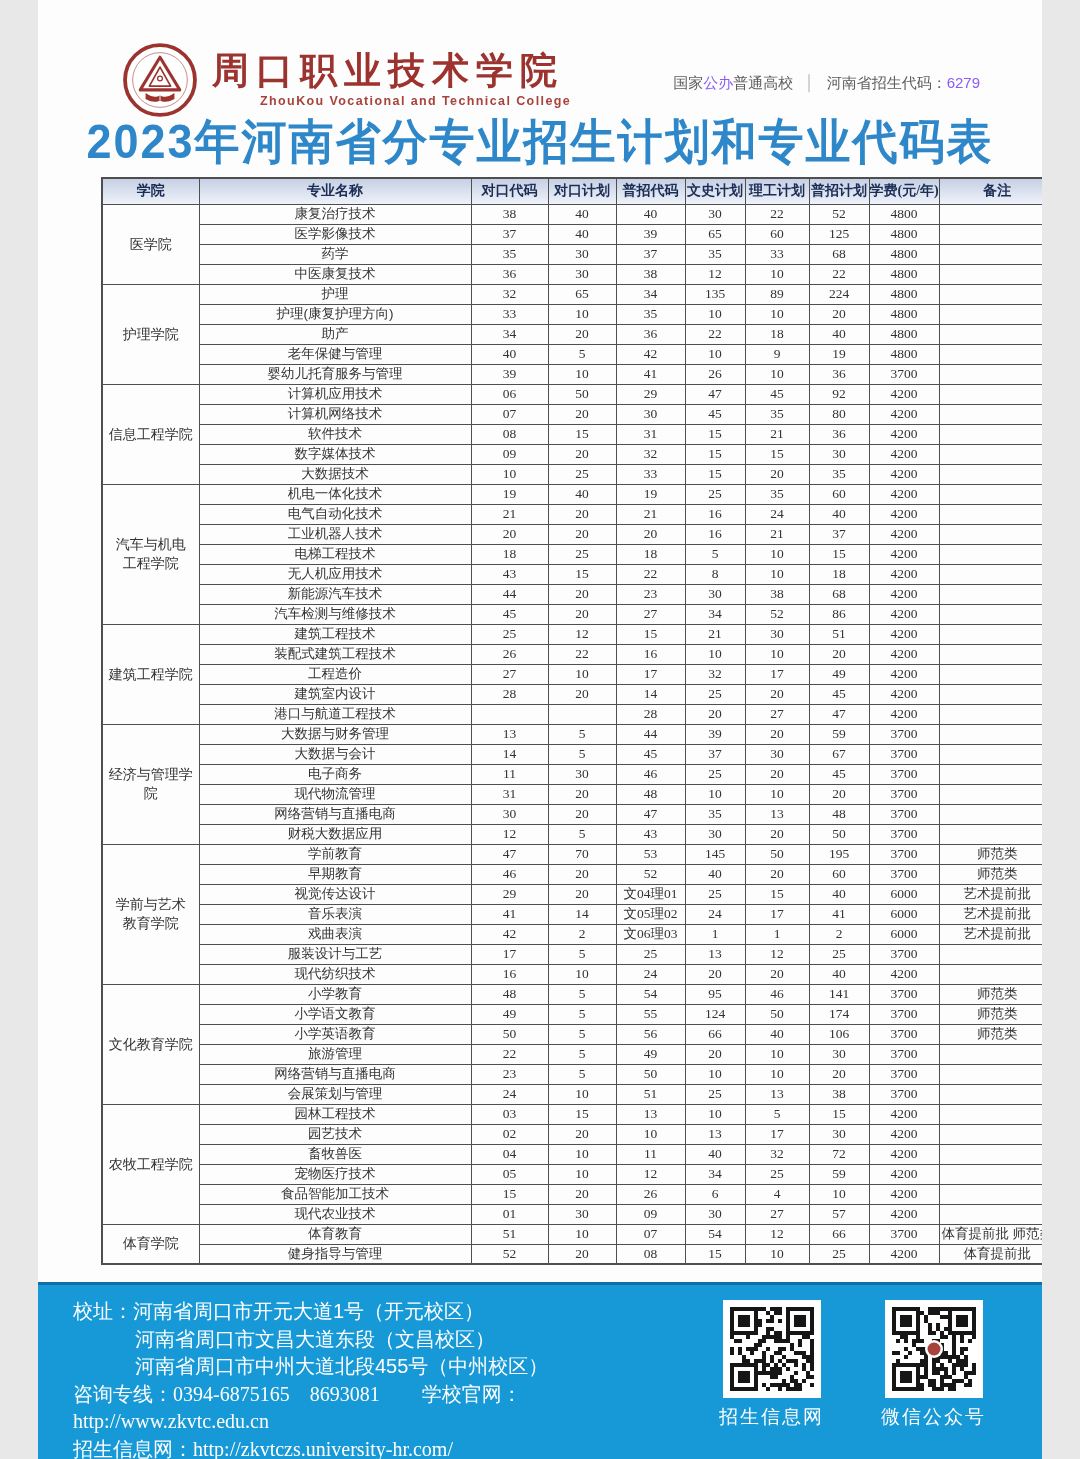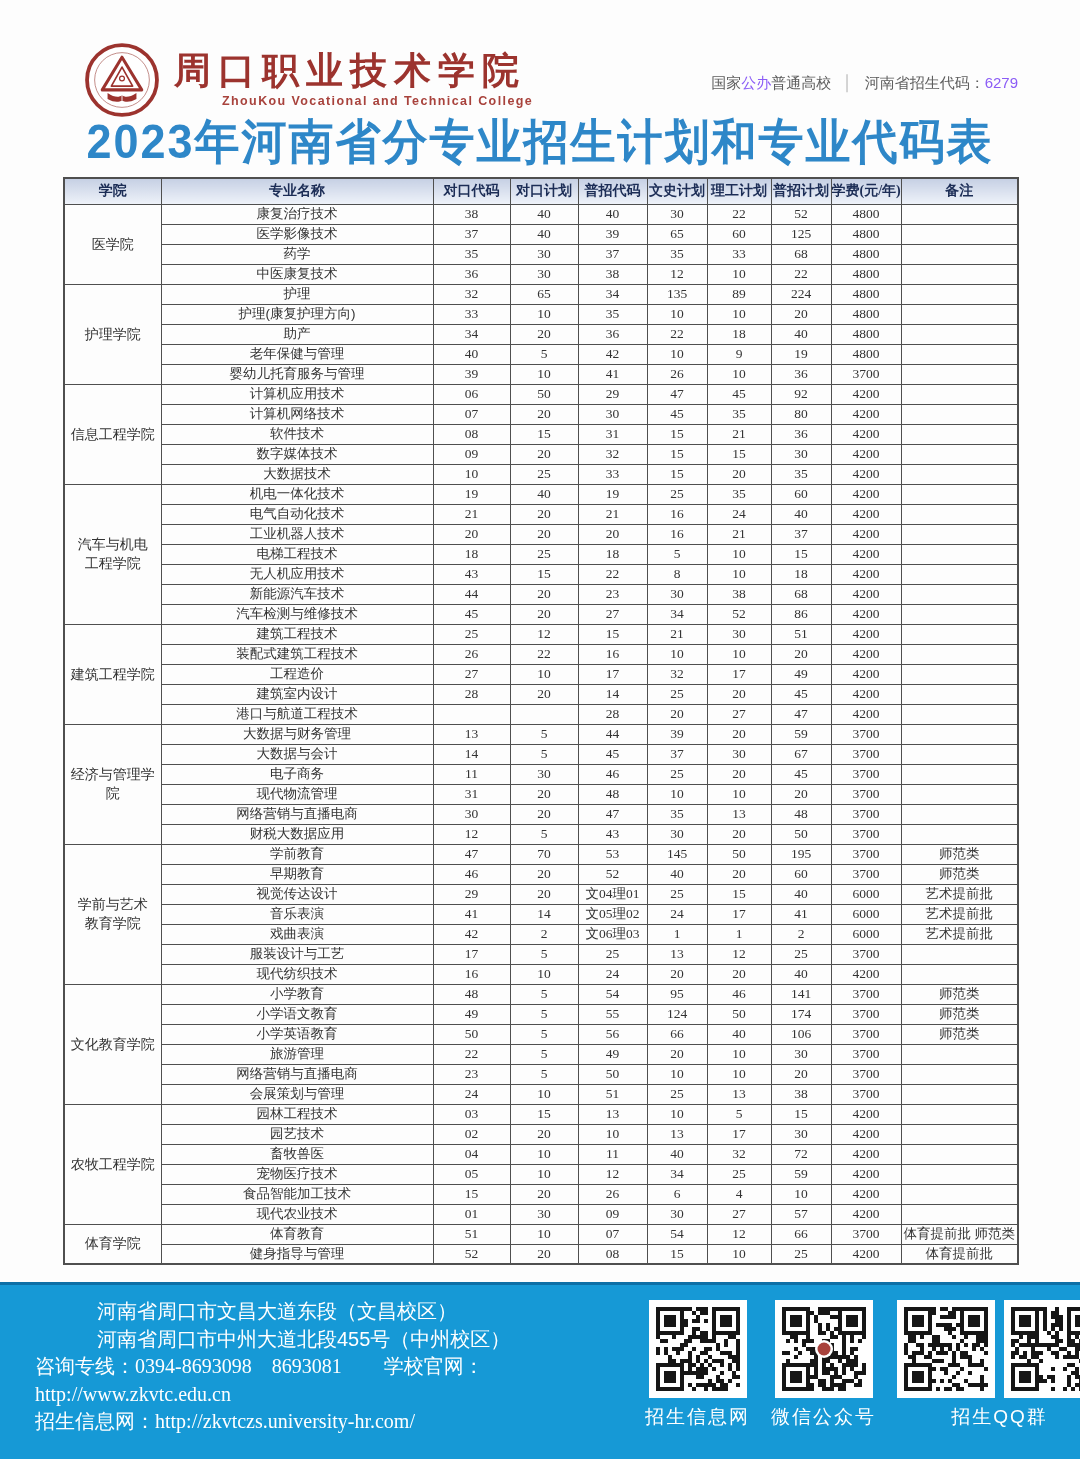--- a/index.html
+++ b/index.html
@@ -1,18 +1,18 @@
 <!DOCTYPE html>
 <html><head>
 <meta charset="utf-8">
 <style>
   * { margin:0; padding:0; box-sizing:border-box; }
   html,body { background:#e8e8e8; }
   .page {
-    position:relative; width:1080px; height:1459px; margin:0 auto;
+    position:relative; width:1004px; height:1459px; margin:0 auto;
     background:#fdfdfd; overflow:hidden;
     font-family:"Liberation Sans", sans-serif; color:#333;
   }
   
   .top-row { position:absolute; top:0; left:0; right:0; height:112px; }
   .brand { position:absolute; left:84px; top:42px; display:flex; align-items:center; }
   .logo { width:76px; height:76px; flex:0 0 auto; }
   .names { margin-left:14px; }
   .college-cn {
     font-family:"Liberation Serif", serif; font-weight:bold; font-size:37px;
@@ -52,21 +52,21 @@
     position:absolute; left:0; right:0; top:1282px; bottom:0;
     background:#1699d6; border-top:3px solid #0d6fa6;
     display:flex; color:#fff;
   }
   .f-info { flex:0 0 645px; padding:13px 0 0 35px; }
   .f-line { font-size:20px; line-height:27.5px; white-space:pre-wrap; }
   .f-line .serif { font-family:"Liberation Serif", serif; }
   .f-line .indent { padding-left:3.1em; display:inline-block; }
   .gap2 { margin-left:42px; }
   .qr-area { flex:1; display:flex; gap:21px; padding-top:15px; align-items:flex-start; }
-  .qr-col { display:flex; flex-direction:column; align-items:center; }
+  .qr-col { display:flex; flex-direction:column; align-items:center;margin-left:36px; }
   .qr-pair { display:flex; gap:9px; }
   .qr-box { width:98px; height:98px; background:#fff; padding:7px; }
   svg.qr { width:84px; height:84px; display:block; fill:#161616; background:#fff; }
   .qr-label { margin-top:6px; font-size:19px; letter-spacing:2px; color:#fff; white-space:nowrap; }
 </style>
 </head>
 <body>
 
 <div class="page">
 
@@ -718,23 +718,24 @@
             <td class="num">25</td>
             <td class="num">4200</td>
             <td class="num">体育提前批</td>
           </tr>
         </tbody>
       </table>
   </div>
 
   <div class="footer">
     <div class="f-info">
+      <div class="f-line"><span>校址：</span><span>河南省周口市开元大道1号（开元校区）</span></div>
       <div class="f-line"><span class="indent">河南省周口市文昌大道东段（文昌校区）</span></div>
       <div class="f-line"><span class="indent">河南省周口市中州大道北段455号（中州校区）</span></div>
-      <div class="f-line"><span>咨询专线：</span><span class="serif">0394-8693098    8693081</span><span class="gap2">学校官网：</span><span class="serif">http://www.zkvtc.edu.cn</span></div>
+      <div class="f-line"><span>咨询专线：</span><span class="serif">0394-6875165    8693081</span><span class="gap2">学校官网：</span><span class="serif">http://www.zkvtc.edu.cn</span></div>
       <div class="f-line"><span>招生信息网：</span><span class="serif">http://zkvtczs.university-hr.com/</span></div>
 
     </div>
     <div class="qr-area">
       <div class="qr-col">
         <div class="qr-box">
             <svg class="qr" viewBox="0 0 84 84">
               <rect x="0" y="0" width="4" height="4"></rect>
               <rect x="4" y="0" width="4" height="4"></rect>
               <rect x="8" y="0" width="4" height="4"></rect>

